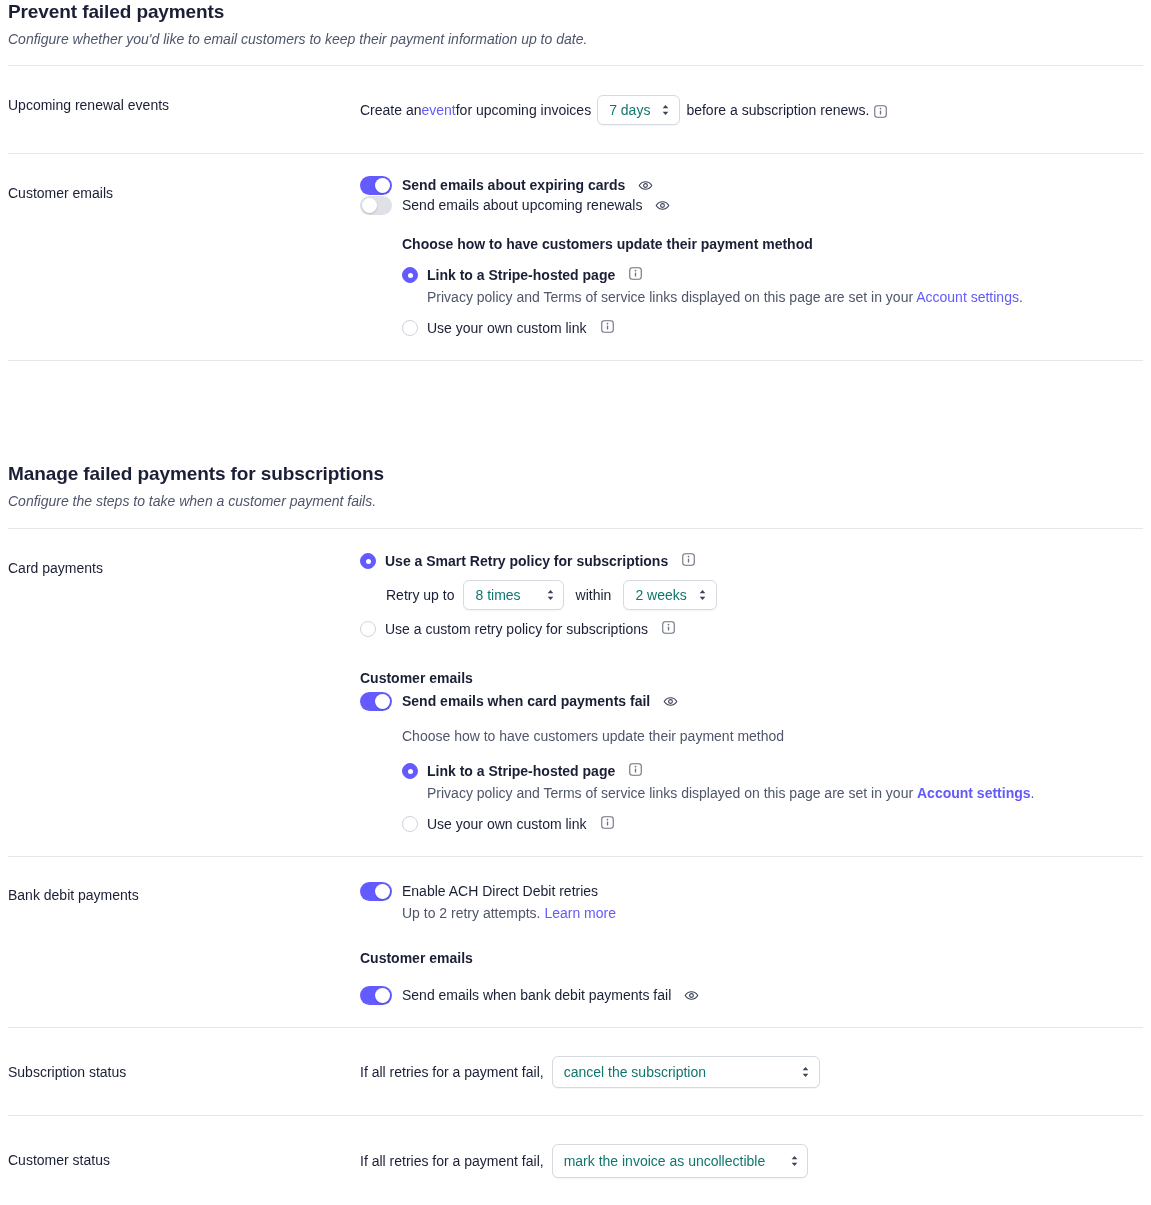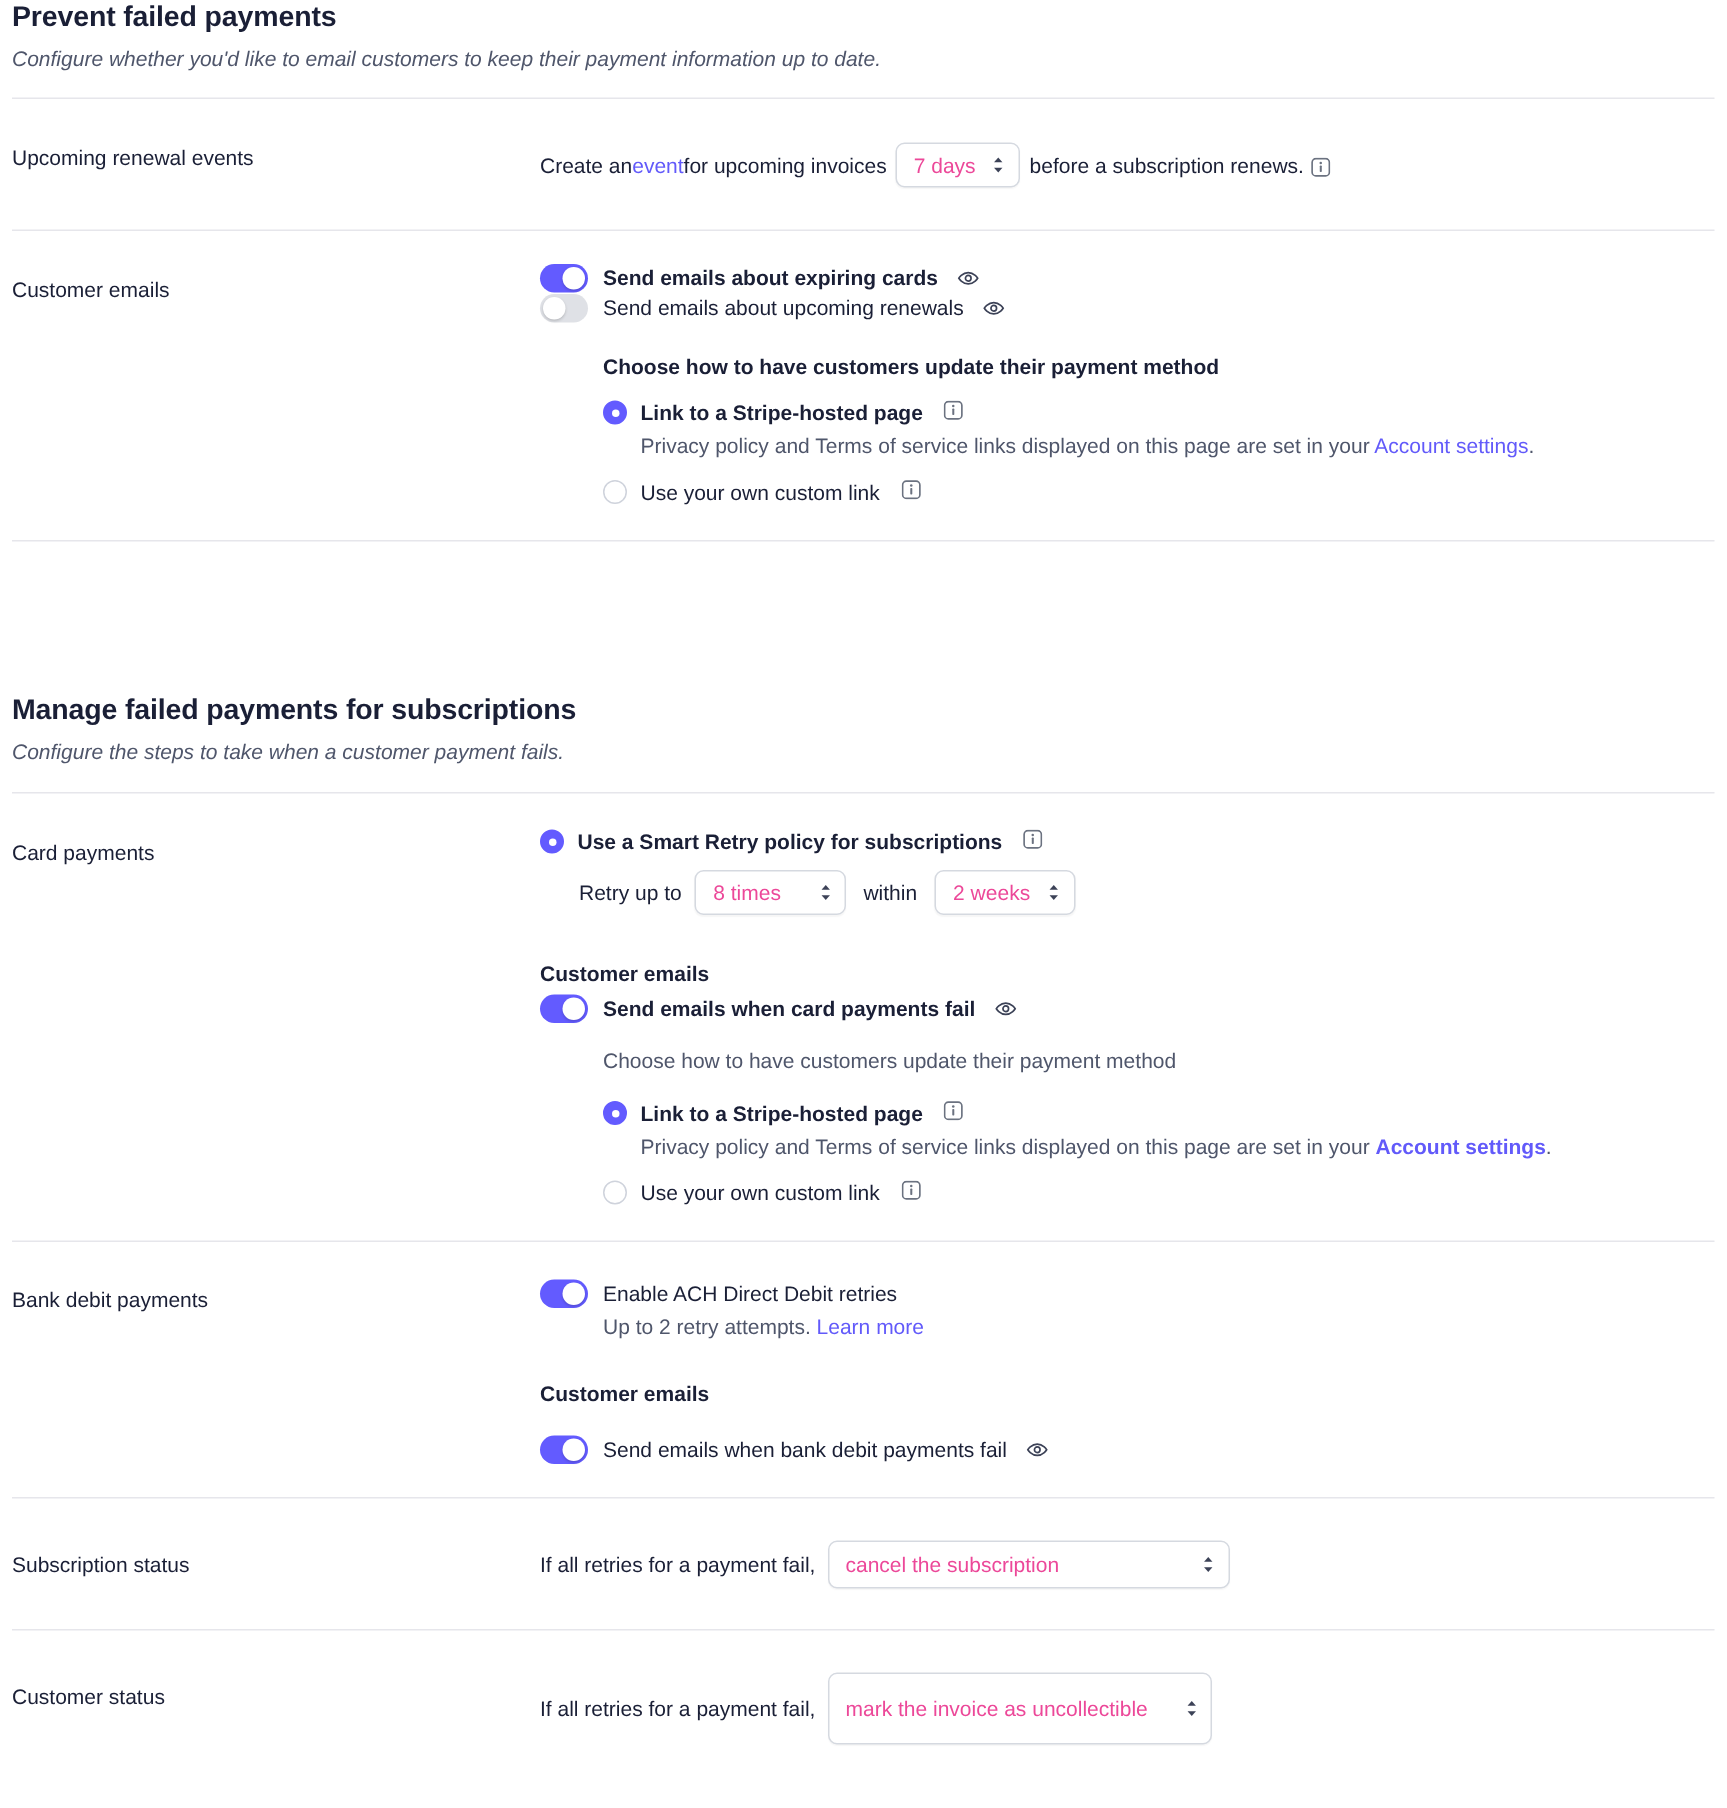--- a/index.html
+++ b/index.html
@@ -73,21 +73,21 @@
   .select {
     display: inline-flex;
     align-items: center;
     gap: 10px;
     height: 30px;
     padding: 0 8px 0 11px;
     border: 1px solid #d5d9e0;
     border-radius: 6px;
     background: #ffffff;
     font-size: 14px;
-    color: #ec4899;
+    color: #0f766e;
     box-shadow: 0 1px 1px rgba(0,0,0,0.04);
     cursor: pointer;
     white-space: nowrap;
   }
   .select .chev { flex: 0 0 auto; display: inline-flex; }
   .select.tight { gap: 24px; padding-right: 7px; }
 
   
   .toggle {
     position: relative;
@@ -316,20 +316,31 @@
           <span>2 weeks</span>
           <span class="chev icon">
             <svg width="11" height="14" viewBox="0 0 11 14" fill="none">
               <path d="M5.5 2 L8.3 5.2 L2.7 5.2 Z" fill="#3c4257"></path>
               <path d="M5.5 12 L8.3 8.8 L2.7 8.8 Z" fill="#3c4257"></path>
             </svg>
           </span>
         </span>
       </div>
 
+      <div class="radio-row" style="margin-top:10px">
+        <span class="radio"></span>
+        <span class="radio-label">Use a custom retry policy for subscriptions</span>
+        <span class="icon info-icon">
+          <svg width="13" height="13" viewBox="0 0 13 13" fill="none">
+            <rect x="0.75" y="0.75" width="11.5" height="11.5" rx="2.5" stroke="#6b7280" stroke-width="1.1"></rect>
+            <circle cx="6.5" cy="3.6" r="0.85" fill="#6b7280"></circle>
+            <rect x="5.85" y="5.4" width="1.35" height="4.2" rx="0.5" fill="#6b7280"></rect>
+          </svg>
+        </span>
+      </div>
 
       <div class="group-title" style="margin-top:29px">Customer emails</div>
 
       <div class="toggle-row" style="margin-top:3px">
         <span class="toggle on">
             <span class="knob"></span>
           </span>
         <span class="toggle-label bold">Send emails when card payments fail</span>
         <span class="icon eye-icon">
           <svg width="15" height="15" viewBox="0 0 16 16" fill="none">
@@ -428,21 +439,21 @@
   </div>
 
   <div class="divider"></div>
 
   <div class="row" style="padding-top:28px;padding-bottom:28px;">
     <div class="row-label" style="padding-top:6px">Customer status</div>
     <div class="row-content">
       <div class="inline">
         <span class="txt">If all retries for a payment fail,</span>
         <span style="width:8px;display:inline-block"></span>
-        <span class="select tight" style="height:48px;">
+        <span class="select tight" style="height:34px;">
           <span>mark the invoice as uncollectible</span>
           <span class="chev icon">
             <svg width="11" height="14" viewBox="0 0 11 14" fill="none">
               <path d="M5.5 2 L8.3 5.2 L2.7 5.2 Z" fill="#3c4257"></path>
               <path d="M5.5 12 L8.3 8.8 L2.7 8.8 Z" fill="#3c4257"></path>
             </svg>
           </span>
         </span>
       </div>
     </div>

